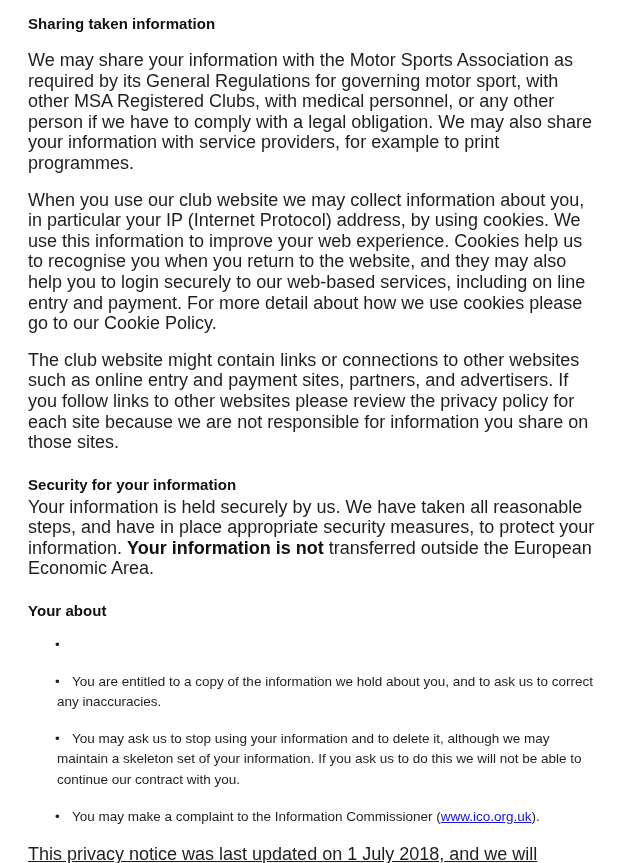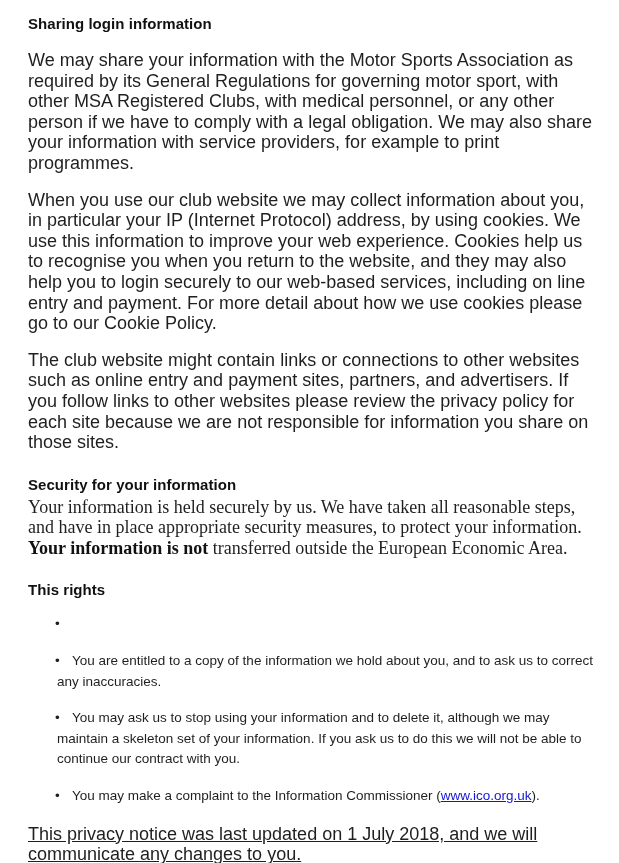--- a/index.html
+++ b/index.html
@@ -38,21 +38,20 @@
     margin: 0;
     padding: 0;
     color: #1f1f1f;
     text-align: left;
     max-width: 572px;
   }
   .para.spaced {
     margin-top: 16px;
   }
   .para.tight {
-    font-family: Liberation Serif, serif;
   }
   b.strong {
     font-weight: bold;
     color: #111111;
   }
   
   .bullets {
     list-style: none;
     margin: 14px 0 0 0;
     padding: 0;
@@ -88,30 +87,30 @@
   .closing {
     margin-top: 17px;
     text-decoration: underline;
   }
 </style>
 </head>
 <body>
 
 <div class="page">
 
-  <h2 class="heading">Sharing login information</h2>
+  <h2 class="heading">Sharing taken information</h2>
   <p class="para spaced">We may share your information with the Motor Sports Association as required by its General Regulations for governing motor sport, with other MSA Registered Clubs, with medical personnel, or any other person if we have to comply with a legal obligation. We may also share your information with service providers, for example to print programmes.</p>
 
   <p class="para spaced">When you use our club website we may collect information about you, in particular your IP (Internet Protocol) address, by using cookies. We use this information to improve your web experience. Cookies help us to recognise you when you return to the website, and they may also help you to login securely to our web-based services, including on line entry and payment. For more detail about how we use cookies please go to our Cookie Policy.</p>
   <p class="para spaced">The club website might contain links or connections to other websites such as online entry and payment sites, partners, and advertisers. If you follow links to other websites please review the privacy policy for each site because we are not responsible for information you share on those sites.</p>
 
   <h2 class="heading gap">Security for your information</h2>
   <p class="para tight"><span>Your information is held securely by us. We have taken all reasonable steps, and have in place appropriate security measures, to protect your information. </span><b class="strong">Your information is not</b><span> transferred outside the European Economic Area.</span></p>
 
-  <h2 class="heading gap">This rights</h2>
+  <h2 class="heading gap">Your about</h2>
 
   <ul class="bullets">
     <li class="bullet-item"><span class="bullet-dot">•</span><span class="bullet-tab"></span></li>
 
     <li class="bullet-item"><span class="bullet-dot">•</span><span class="bullet-tab"></span><span>You are entitled to a copy of the information we hold about you, and to ask us to correct any inaccuracies.</span></li>
 
     <li class="bullet-item"><span class="bullet-dot">•</span><span class="bullet-tab"></span><span>You may ask us to stop using your information and to delete it, although we may maintain a skeleton set of your information. If you ask us to do this we will not be able to continue our contract with you.</span></li>
 
     <li class="bullet-item"><span class="bullet-dot">•</span><span class="bullet-tab"></span><span>You may make a complaint to the Information Commissioner (</span><a class="ext-link" href="#">www.ico.org.uk</a><span>).</span></li>
   </ul>

